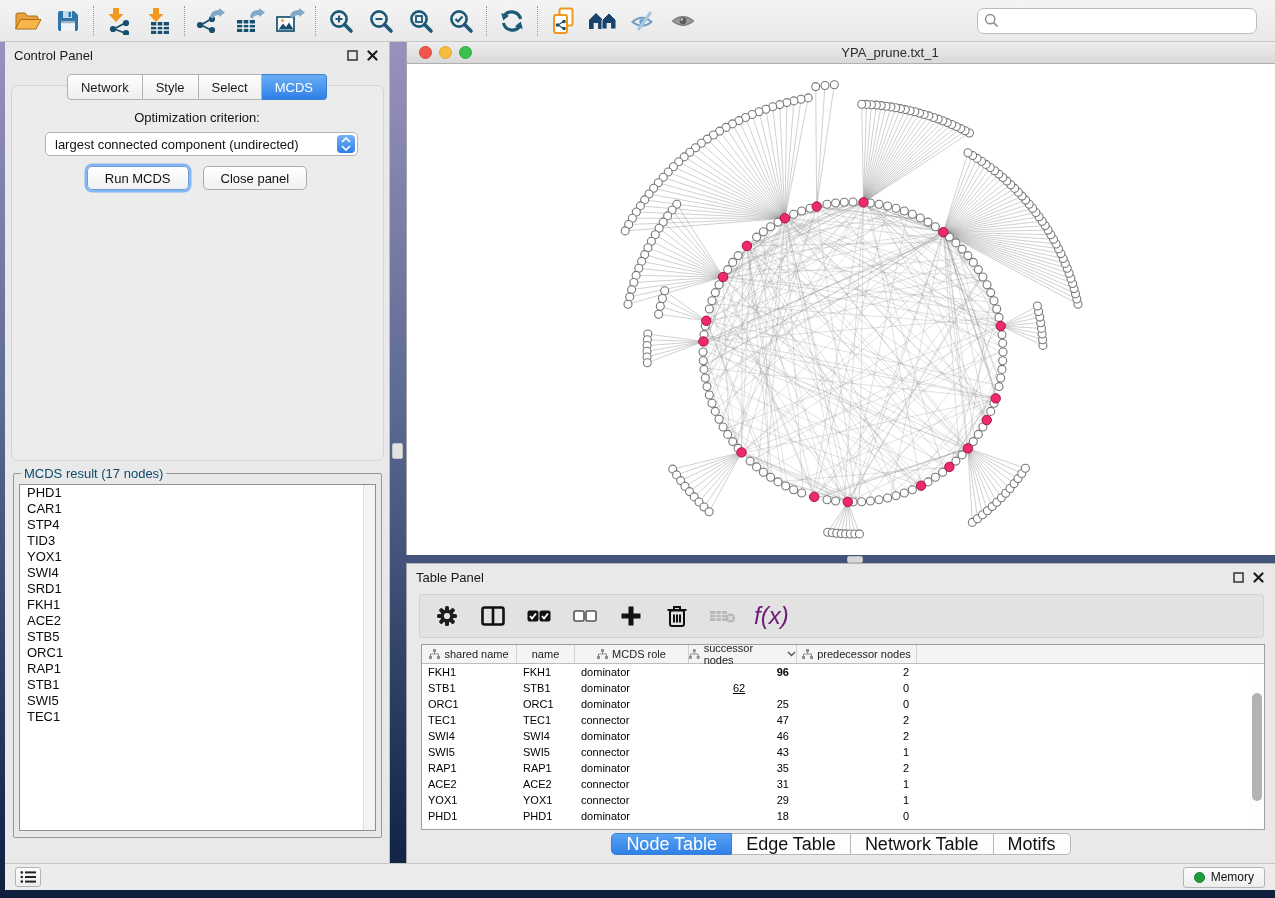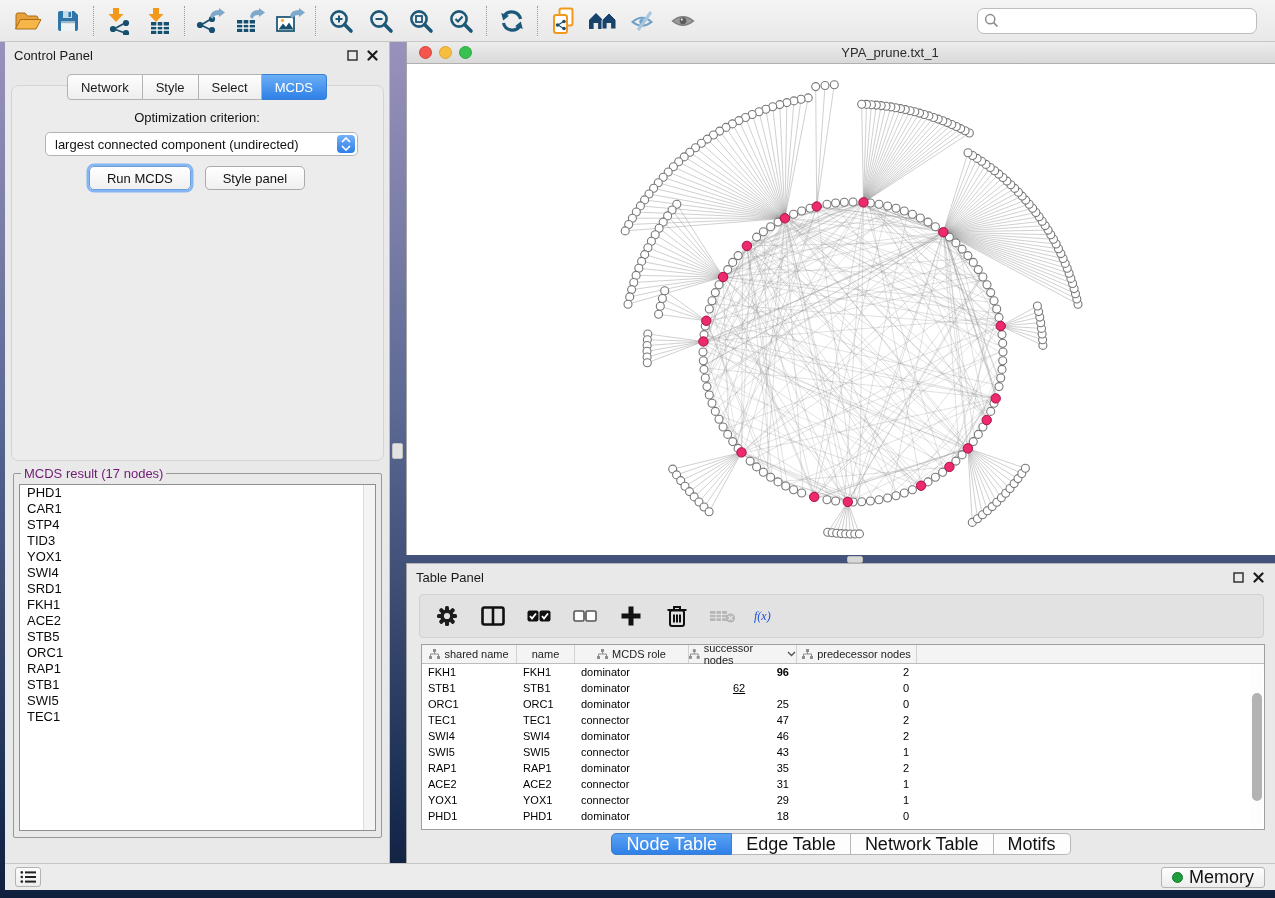--- a/index.html
+++ b/index.html
@@ -28,21 +28,21 @@
 .cp-tab:last-child{border-radius:0 4px 4px 0}
 .cp-tab.active{background:linear-gradient(#6aaef5,#2f80e7);color:#fff;border-color:#3a7fd0}
 .innerp{position:absolute;left:6px;top:43px;width:373px;height:376px;background:#ececec;border:1px solid #d4d4d4;border-radius:7px}
 .optlabel{position:absolute;top:68px;left:0;width:100%;text-align:center;font-size:13px;color:#111}
 .dropdown{position:absolute;left:40px;top:90px;width:313px;height:24px;background:#fff;border:1px solid #b3b3b3;border-radius:5px;display:flex;align-items:center;font-size:13px;padding-left:9px;color:#111;cursor:pointer}
 .stepper{position:absolute;right:2px;top:2px;bottom:2px;width:18px;border-radius:4px;background:linear-gradient(#74b2f8,#2e7de9);display:flex;flex-direction:column;align-items:center;justify-content:center;gap:2px}
 .btnrow{position:absolute;top:124px;left:0;width:100%;display:flex;justify-content:center;gap:14px}
 .pbtn{height:24px;padding:0 17px;font-size:13px;color:#111;background:linear-gradient(#fff,#f0f0f0);border:1px solid #ababab;border-radius:5px;cursor:pointer;font-family:"Liberation Sans",sans-serif}
 .pbtn.focus{box-shadow:0 0 0 2.5px #85b6f4;border-color:#6d9fdc}
 fieldset.mcds{position:absolute;left:8px;top:424px;width:369px;height:372px;border:1px solid #989898;border-radius:2px}
-fieldset.mcds legend{font-size:13px;color:#701a75;margin-left:7px;padding:0 3px}
+fieldset.mcds legend{font-size:13px;color:#0c4a6e;margin-left:7px;padding:0 3px}
 .listbox{position:absolute;left:5px;top:3px;right:5px;bottom:6px;background:#fff;border:1px solid #8f8f8f;overflow:hidden}
 .listbox .track{position:absolute;right:0;top:0;bottom:0;width:12px;background:#f4f4f4;border-left:1px solid #ddd}
 .litem{font-size:13px;line-height:16px;padding-left:7px;color:#0a0a0a;cursor:default}
 
 
 .netwin{position:absolute;left:406px;top:42px;width:967px;height:513px;background:#fff;border-left:1px solid #a5a5a5}
 .net-title{position:absolute;left:0;top:0;width:100%;height:22px;background:linear-gradient(#ededed,#d9d9d9);border-bottom:1px solid #b0b0b0;display:flex;align-items:center}
 .tl{width:13px;height:13px;border-radius:50%;margin-left:7px;cursor:pointer}
 .tl.r{background:#f4554c;border:1px solid #d8443c;margin-left:12px}
 .tl.y{background:#f6bd3e;border:1px solid #dca733}
@@ -52,38 +52,38 @@
 
 
 .vgrip{position:absolute;left:392px;top:443px;width:11px;height:16px;background:#e2e2e2;border:1px solid #c2c2c2;border-radius:2px}
 .hgrip{position:absolute;left:847px;top:556px;width:16px;height:7px;background:#d8d8d8;border:1px solid #bdbdbd;border-radius:2px}
 
 
 .tpanel{position:absolute;left:406px;top:563px;width:869px;height:300px;background:#e9e9e9;border-left:1px solid #a5a5a5;border-top:1px solid #b5b5b5}
 .tpanel .panel-head{height:26px}
 .ttoolbar{position:absolute;left:12px;top:30px;width:845px;height:44px;background:#e2e2e2;border:1px solid #d0d0d0;border-radius:4px;display:flex;align-items:center;padding:0 12px;gap:16px}
 .ttbtn{width:30px;height:30px;border:none;background:transparent;display:flex;align-items:center;justify-content:center;cursor:pointer}
-.fx{font-family:Liberation Serif, serif;font-style:italic;font-size:12px;color:#1d4ed8}
+.fx{font-family:Liberation Sans, sans-serif;font-style:italic;font-size:24px;color:#701a75}
 .tablewrap{position:absolute;left:14px;top:80px;width:844px;height:186px;background:#fff;border:1px solid #9f9f9f}
 .thead{display:flex;height:19px;background:#f4f4f4;border-bottom:1px solid #bdbdbd}
 .thcell{display:flex;align-items:center;justify-content:center;gap:4px;font-size:11px;color:#222;border-right:1px solid #d2d2d2;height:100%}
 .trow{display:flex;height:16px}
 .tcell{font-size:11px;color:#000;line-height:16px;white-space:nowrap;overflow:hidden}
 .vtrack{position:absolute;right:1px;top:20px;bottom:1px;width:13px;background:#fdfdfd}
 .vthumb{position:absolute;left:1.5px;top:28px;width:10px;height:108px;border-radius:5px;background:#b3b3b3}
 .bt-bar{position:absolute;left:0;top:269px;width:100%;display:flex;justify-content:center}
 .bt-tab{height:22px;padding:0 14px;font-size:18px;display:flex;align-items:center;background:#fdfdfd;border:1px solid #b7b7b7;border-left:none;color:#111;cursor:pointer}
 .bt-tab:first-child{border-left:1px solid #b7b7b7;border-radius:5px 0 0 5px}
 .bt-tab:last-child{border-radius:0 5px 5px 0}
 .bt-tab.active{background:linear-gradient(#5aa2f3,#2f80e7);color:#fff;border-color:#3a7fd0}
 
 
 .statusbar{position:absolute;left:5px;top:863px;width:1270px;height:27px;background:#ececec;border-top:1px solid #c5c5c5;display:flex;align-items:center;padding:0 10px}
 .sbtn{width:26px;height:20px;border:1px solid #b3b3b3;border-radius:3px;background:linear-gradient(#fdfdfd,#ededed);display:flex;align-items:center;justify-content:center;cursor:pointer}
-.membtn{margin-left:auto;height:21px;border:1px solid #b3b3b3;border-radius:3px;background:linear-gradient(#fdfdfd,#ededed);display:flex;align-items:center;gap:6px;padding:0 10px;font-size:18px;color:#111;cursor:pointer}
+.membtn{margin-left:auto;height:21px;border:1px solid #b3b3b3;border-radius:3px;background:linear-gradient(#fdfdfd,#ededed);display:flex;align-items:center;gap:6px;padding:0 10px;font-size:12px;color:#111;cursor:pointer}
 .memdot{width:11px;height:11px;border-radius:50%;background:#1e9e3e;border:1px solid #14782c}
 </style>
 </head>
 <body>
 
 <div id="root">
 
   <div class="toolbar">
     <button class="tbtn">
         <svg width="28" height="24" viewBox="0 0 28 24">
@@ -284,21 +284,21 @@
           <svg width="10" height="6">
             <polyline points="1,5 5,1 9,5" fill="none" stroke="#fff" stroke-width="1.7"></polyline>
           </svg>
           <svg width="10" height="6">
             <polyline points="1,1 5,5 9,1" fill="none" stroke="#fff" stroke-width="1.7"></polyline>
           </svg>
         </span>
     </div>
     <div class="btnrow">
       <button class="pbtn focus">Run MCDS</button>
-      <button class="pbtn">Style panel</button>
+      <button class="pbtn">Close panel</button>
     </div>
     <fieldset class="mcds">
       <legend>MCDS result (17 nodes)</legend>
       <div class="listbox">
         <div id="mcds-list">
             <div class="litem">PHD1</div>
             <div class="litem">CAR1</div>
             <div class="litem">STP4</div>
             <div class="litem">TID3</div>
             <div class="litem">YOX1</div>

